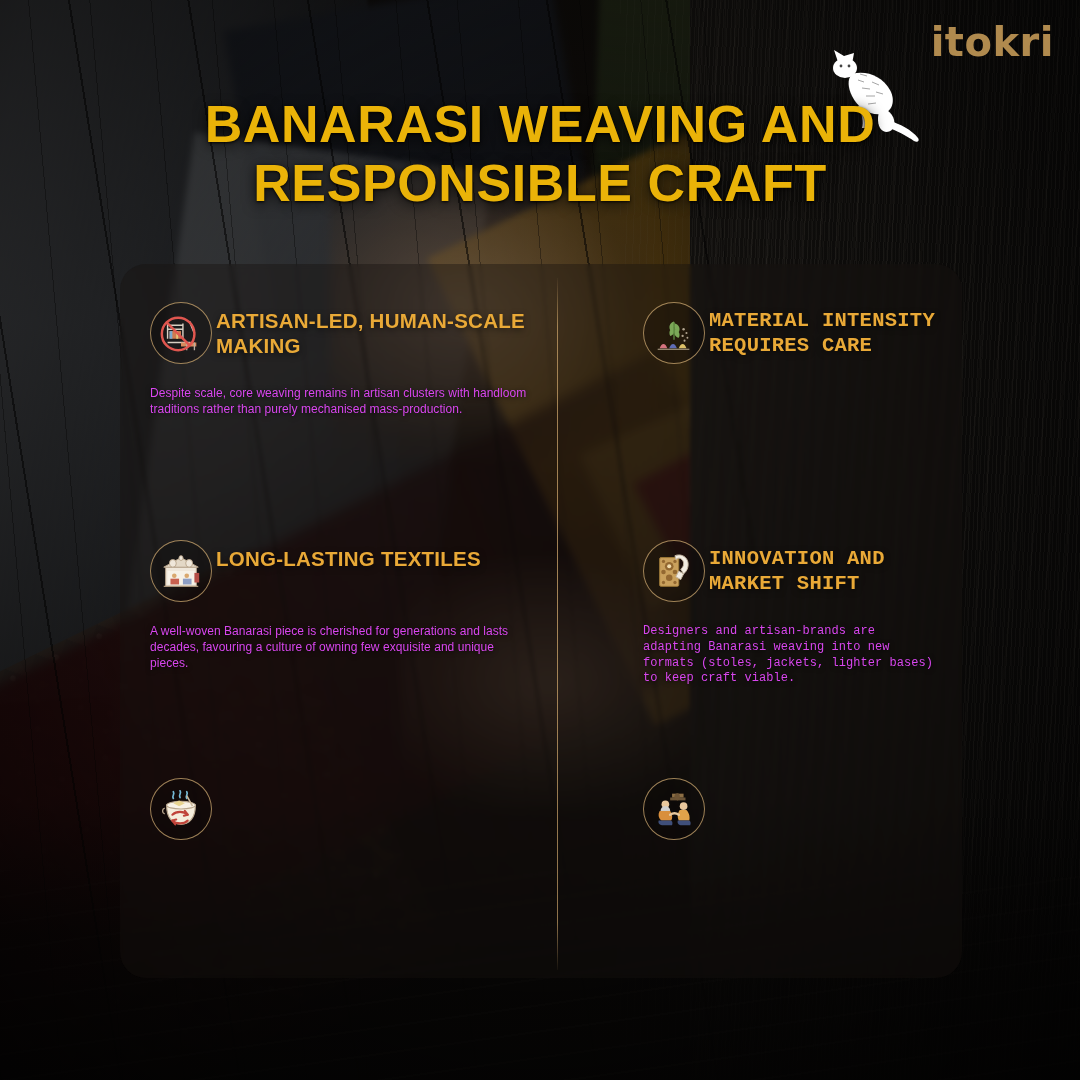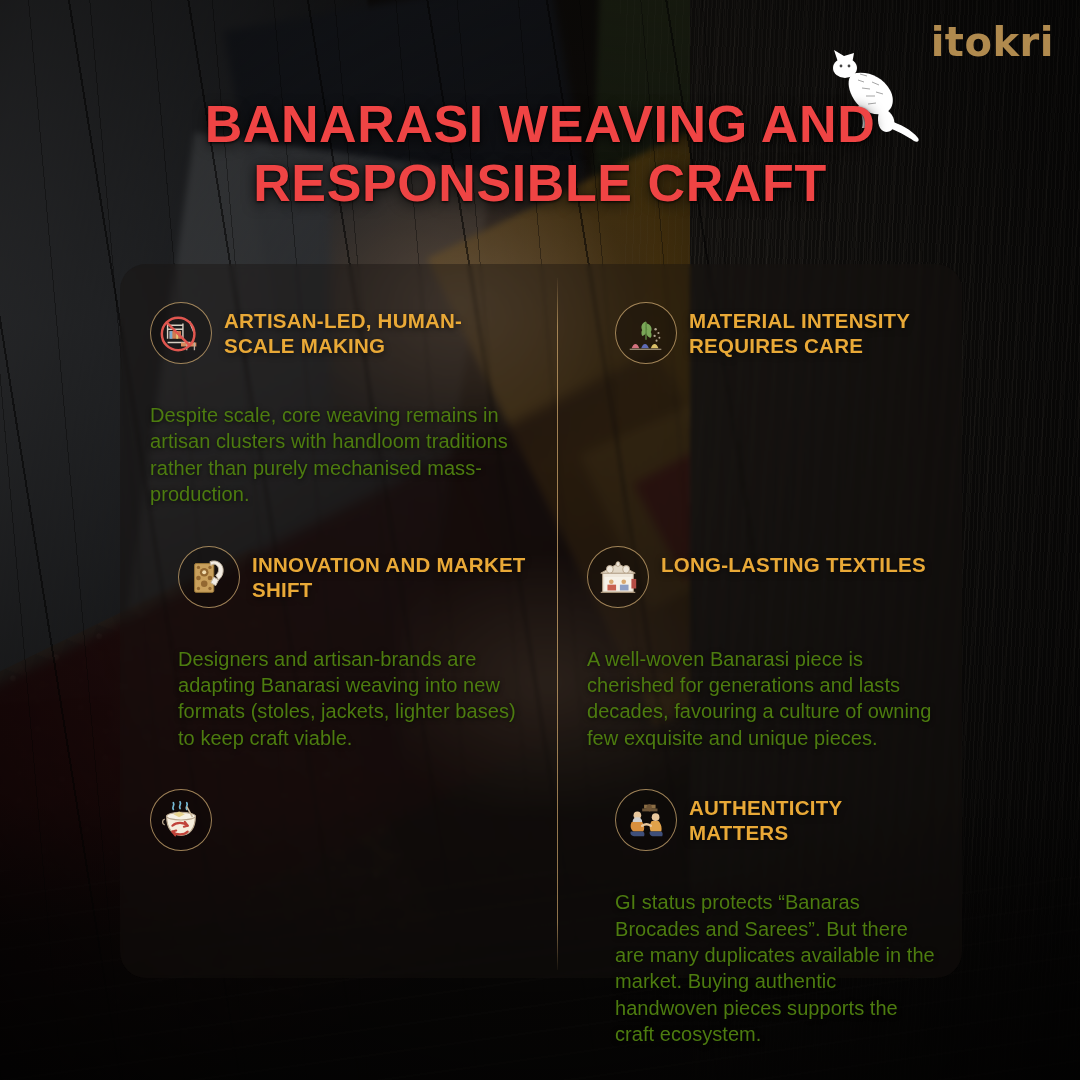--- a/index.html
+++ b/index.html
@@ -190,21 +190,21 @@
   }
   #mascot {
     position:absolute; top:48px; right:152px;
     width:108px; height:96px;
   }
 
   
   #title {
     position:absolute; top:95px; left:0; width:1080px;
     text-align:center;
-    color:#ef4444;
+    color:#eab308;
     font-size:52px;
     font-weight:700;
     line-height:1.13;
     letter-spacing:.6px;
     text-shadow:0 3px 14px rgba(0,0,0,.75), 0 1px 3px rgba(0,0,0,.9);
     padding:0 80px;
   }
 
   
   #panel {
@@ -227,23 +227,23 @@
 
   
   #grid {
     position:absolute;
     left:120px; top:264px; width:842px; height:714px;
     display:grid;
     grid-template-columns:437px 405px;
     grid-template-rows:repeat(3, 1fr);
   }
   .card { position:relative; padding:38px 26px 0 30px; }
-  .card.right { padding-left:58px; padding-right:22px; }
-
-  .card-head { display:flex; align-items:flex-start; gap:12px; }
+  .card.right { padding-left:86px; padding-right:22px;font-family:Liberation Mono, monospace; }
+
+  .card-head { display:flex; align-items:flex-start; gap:4px; }
 
   .icon-circle {
     flex:0 0 auto;
     width:62px; height:62px; border-radius:50%;
     border:1.4px solid rgba(200,164,110,.78);
     background:rgba(10,7,6,.30);
     display:flex; align-items:center; justify-content:center;
     overflow:hidden;
   }
   .icon-circle svg { width:46px; height:46px; display:block; }
@@ -251,23 +251,23 @@
   .card-title {
     color:#e9a937;
     font-size:20.5px;
     font-weight:700;
     line-height:1.22;
     letter-spacing:.25px;
     padding-top:6px;
     text-shadow:0 2px 6px rgba(0,0,0,.55);
   }
   .card-body {
-    margin-top:38px;
-    color:#4d7c0f;
-    font-size:20px;
+    margin-top:22px;
+    color:#d946ef;
+    font-size:12px;
     line-height:1.32;
     letter-spacing:.05px;
     text-shadow:0 1px 5px rgba(0,0,0,.8);
     max-width:400px;
   }
   .card.right .card-body { max-width:415px; }
 </style>
 </head>
 <body>
 
@@ -363,45 +363,20 @@
           <path d="M9 40 C11 34 15 34 17 40 Z" fill="#d4737f"></path>
           <path d="M19 40 C21 34 25 34 27 40 Z" fill="#5f6bb5"></path>
           <path d="M29 40 C31 34 35 34 37 40 Z" fill="#dcc068"></path>
           <path d="M7 41 L40 41" stroke="#b9a98f" stroke-width="1.1"></path>
         </svg>
       </div>
       <div class="card-title">MATERIAL INTENSITY REQUIRES CARE</div>
     </div>
   </div>
 
-  <div class="card right">
-    <div class="card-head">
-      <div class="icon-circle">
-        <svg viewBox="0 0 48 48">
-          <rect x="9" y="10" width="20" height="30" rx="1.5" fill="#c9a05c" stroke="#9d7838" stroke-width="1"></rect>
-          <g fill="#8a5f2a" opacity=".85">
-            <circle cx="19" cy="19" r="4.5"></circle>
-              <circle cx="19" cy="31" r="3.4"></circle>
-            <circle cx="13" cy="25" r="2.4"></circle>
-              <circle cx="25" cy="25" r="2.4"></circle>
-            <circle cx="13" cy="14" r="1.7"></circle>
-              <circle cx="25" cy="14" r="1.7"></circle>
-            <circle cx="13" cy="36" r="1.7"></circle>
-              <circle cx="25" cy="36" r="1.7"></circle>
-          </g>
-          <circle cx="19" cy="19" r="2.1" fill="#f0dcae"></circle>
-          <path d="M25 8 C30 6 36 8 38 13 C40 18 38 24 34 27 L31 22 C34 20 35 16 33 13 C31 10 28 10 26 12 Z" fill="#f3ece2" stroke="#c2b4a0" stroke-width="1"></path>
-          <path d="M29 24 L34 27 L31 33 L26 30 Z" fill="#f3ece2" stroke="#c2b4a0" stroke-width="1"></path>
-        </svg>
-      </div>
-      <div class="card-title">INNOVATION AND MARKET SHIFT</div>
-    </div>
-    <div class="card-body">Designers and artisan-brands are adapting Banarasi weaving into new formats (stoles, jackets, lighter bases) to keep craft viable.</div>
-  </div>
-
   <div class="card">
     <div class="card-head">
       <div class="icon-circle">
         <svg viewBox="0 0 48 48">
           <rect x="8" y="20" width="32" height="20" fill="#efe7da" stroke="#b9a68d" stroke-width="1"></rect>
           <path d="M6 20 L24 10 L42 20 Z" fill="#e3d8c6" stroke="#b9a68d" stroke-width="1"></path>
           <rect x="12" y="12" width="7" height="8" rx="3.5" fill="#efe7da" stroke="#b9a68d" stroke-width="1"></rect>
           <rect x="29" y="12" width="7" height="8" rx="3.5" fill="#efe7da" stroke="#b9a68d" stroke-width="1"></rect>
           <rect x="22" y="8" width="4" height="5" rx="2" fill="#efe7da" stroke="#b9a68d" stroke-width="1"></rect>
           <rect x="10" y="24" width="28" height="14" fill="#f6f1e7"></rect>
@@ -411,20 +386,45 @@
           <rect x="26" y="32" width="9" height="6" fill="#8d9ec4"></rect>
           <rect x="38" y="26" width="5" height="10" fill="#b54d46"></rect>
           <path d="M6 40 L42 40" stroke="#a8947a" stroke-width="1.4"></path>
         </svg>
       </div>
       <div class="card-title">LONG-LASTING TEXTILES</div>
     </div>
     <div class="card-body">A well-woven Banarasi piece is cherished for generations and lasts decades, favouring a culture of owning few exquisite and unique pieces.</div>
   </div>
 
+  <div class="card right">
+    <div class="card-head">
+      <div class="icon-circle">
+        <svg viewBox="0 0 48 48">
+          <rect x="9" y="10" width="20" height="30" rx="1.5" fill="#c9a05c" stroke="#9d7838" stroke-width="1"></rect>
+          <g fill="#8a5f2a" opacity=".85">
+            <circle cx="19" cy="19" r="4.5"></circle>
+              <circle cx="19" cy="31" r="3.4"></circle>
+            <circle cx="13" cy="25" r="2.4"></circle>
+              <circle cx="25" cy="25" r="2.4"></circle>
+            <circle cx="13" cy="14" r="1.7"></circle>
+              <circle cx="25" cy="14" r="1.7"></circle>
+            <circle cx="13" cy="36" r="1.7"></circle>
+              <circle cx="25" cy="36" r="1.7"></circle>
+          </g>
+          <circle cx="19" cy="19" r="2.1" fill="#f0dcae"></circle>
+          <path d="M25 8 C30 6 36 8 38 13 C40 18 38 24 34 27 L31 22 C34 20 35 16 33 13 C31 10 28 10 26 12 Z" fill="#f3ece2" stroke="#c2b4a0" stroke-width="1"></path>
+          <path d="M29 24 L34 27 L31 33 L26 30 Z" fill="#f3ece2" stroke="#c2b4a0" stroke-width="1"></path>
+        </svg>
+      </div>
+      <div class="card-title">INNOVATION AND MARKET SHIFT</div>
+    </div>
+    <div class="card-body">Designers and artisan-brands are adapting Banarasi weaving into new formats (stoles, jackets, lighter bases) to keep craft viable.</div>
+  </div>
+
   <div class="card">
     <div class="card-head">
       <div class="icon-circle">
         <svg viewBox="0 0 48 48">
           <g stroke="#74b8d4" stroke-width="1.8" fill="none" stroke-linecap="round">
             <path d="M16 13 C14 10 18 9 16 6"></path>
             <path d="M23 12 C21 9 25 8 23 5"></path>
             <path d="M30 13 C28 10 32 9 30 6"></path>
           </g>
           <path d="M9 20 C9 33 15 40 24 40 C33 40 39 33 39 20 Z" fill="#f5eddc" stroke="#b9a68d" stroke-width="1.2"></path>
@@ -453,18 +453,16 @@
           <circle cx="15" cy="19" r="4" fill="#e8c79c"></circle>
           <path d="M13 21 C11 22 10 24 10 26 L20 26 C20 24 19 22 17 21 Z" fill="#cfcfcf"></path>
           <path d="M9 26 C7 30 8 34 11 36 L21 36 C23 33 22 29 20 26 Z" fill="#d98f3d"></path>
           <path d="M8 36 C7 39 9 41 13 41 L22 41 C23 38 22 36 20 36 Z" fill="#3f4f7a"></path>
           <circle cx="34" cy="21" r="4" fill="#e8c79c"></circle>
           <path d="M30 25 C28 28 27 32 29 36 L40 36 C41 31 39 27 37 25 Z" fill="#e0a24a"></path>
           <path d="M28 36 C27 39 29 41 32 41 L41 41 C42 38 41 36 39 36 Z" fill="#3f4f7a"></path>
           <path d="M20 30 C23 28 26 28 29 30" stroke="#e8c79c" stroke-width="2.6" fill="none" stroke-linecap="round"></path>
         </svg>
       </div>
-      <div class="card-title">AUTHENTICITY MATTERS</div>
-    </div>
-    <div class="card-body">GI status protects “Banaras Brocades and Sarees”. But there are many duplicates available in the market. Buying authentic handwoven pieces supports the craft ecosystem.</div>
+    </div>
   </div>
 
 </div>
 
 </body></html>

